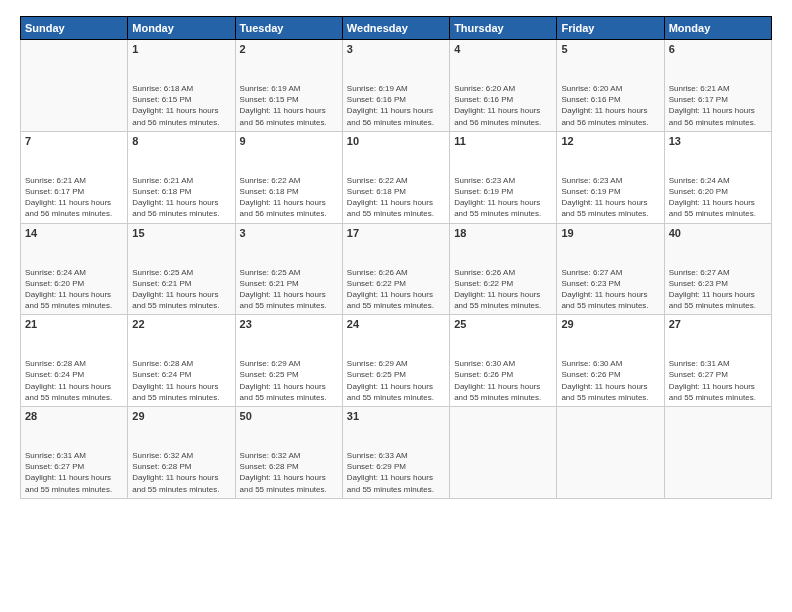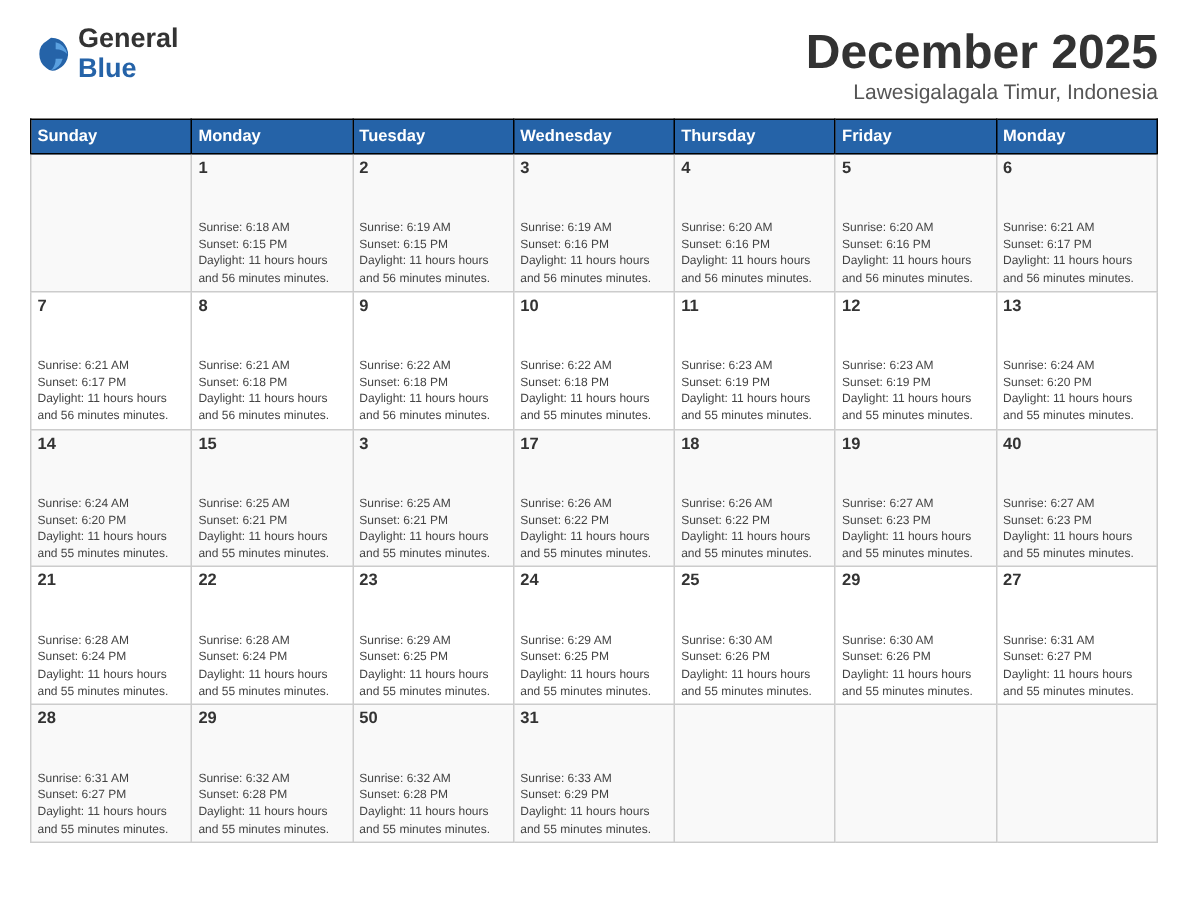--- a/index.html
+++ b/index.html
@@ -87,37 +87,20 @@
       font-size: 8px;
       color: #444;
       line-height: 1.4;
       margin-top: 28px;
     }
   </style>
 </head>
 <body>
 
 <div class="page">
-  <div class="header">
-    <div class="logo">
-      <svg class="logo-icon" viewBox="0 0 36 36">
-        <path d="M18 4 Q26 4 30 10 Q34 16 32 22 Q30 28 24 31 Q18 34 14 30 Q8 26 8 18 Q8 10 14 7 Z" fill="#2563a8"></path>
-        <path d="M22 8 Q30 10 32 18 Q28 14 22 14 Z" fill="#5aa0e0"></path>
-        <path d="M28 22 Q26 30 18 32 Q22 28 22 22 Z" fill="#5aa0e0"></path>
-      </svg>
-      <div class="logo-text">
-        <div>General</div>
-        <div style="color:#2563a8;">Blue</div>
-      </div>
-    </div>
-    <div class="title-block">
-      <div class="month-title">December 2025</div>
-      <div class="subtitle">Lawesigalagala Timur, Indonesia</div>
-    </div>
-  </div>
 
   <table>
     <thead>
       <tr>
       <th>Sunday</th>
           <th>Monday</th>
           <th>Tuesday</th>
           <th>Wednesday</th>
           <th>Thursday</th>
           <th>Friday</th>

